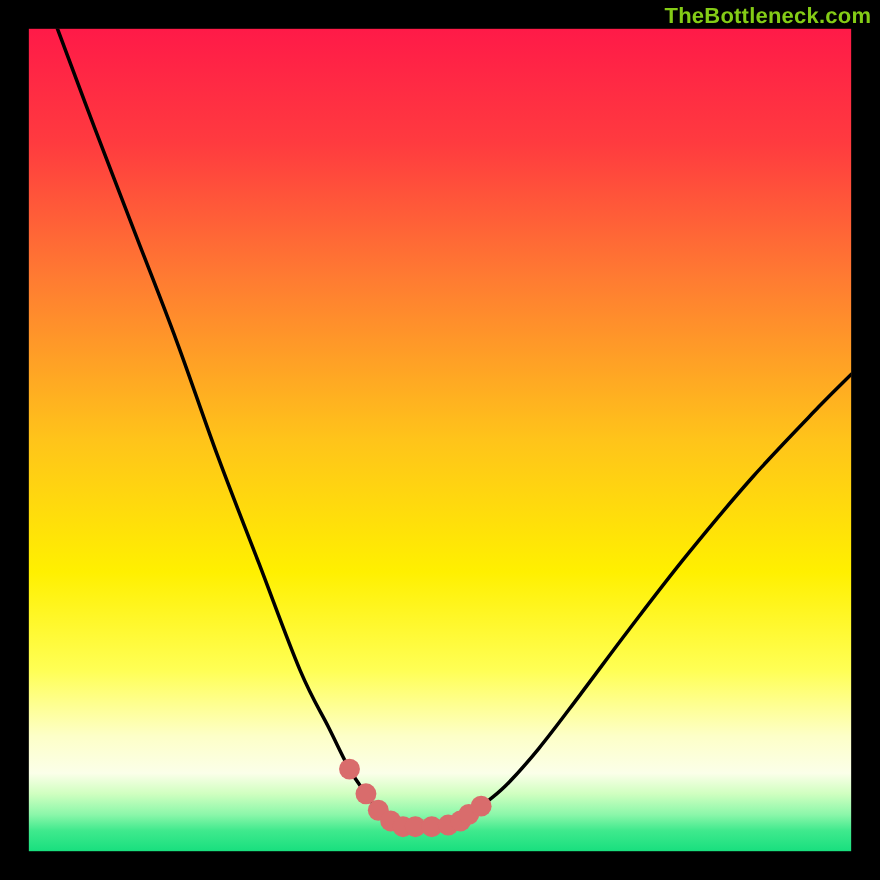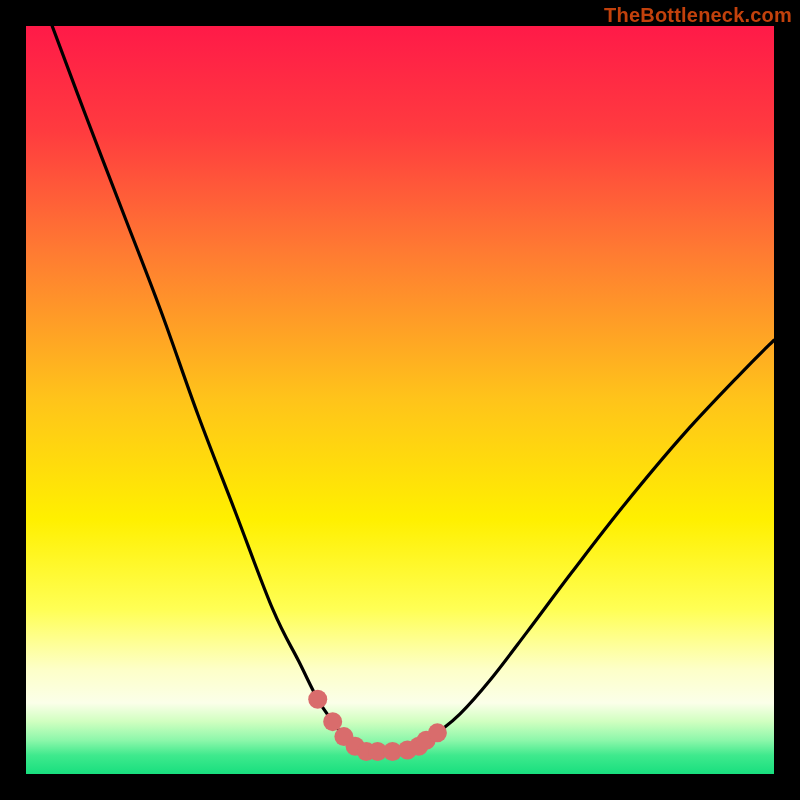--- a/index.html
+++ b/index.html
@@ -18,21 +18,21 @@
     width: 748px;
     height: 748px;
     box-sizing: border-box;
   }
   .watermark {
     position: absolute;
     top: 4px;
     right: 8px;
     font-size: 20px;
     font-weight: 600;
-    color: #c2410c;
+    color: #84cc16;
     letter-spacing: 0.2px;
     user-select: none;
     margin-left: 27px;
   }
   svg {
     display: block;
   }
 </style>
 </head>
 <body>

